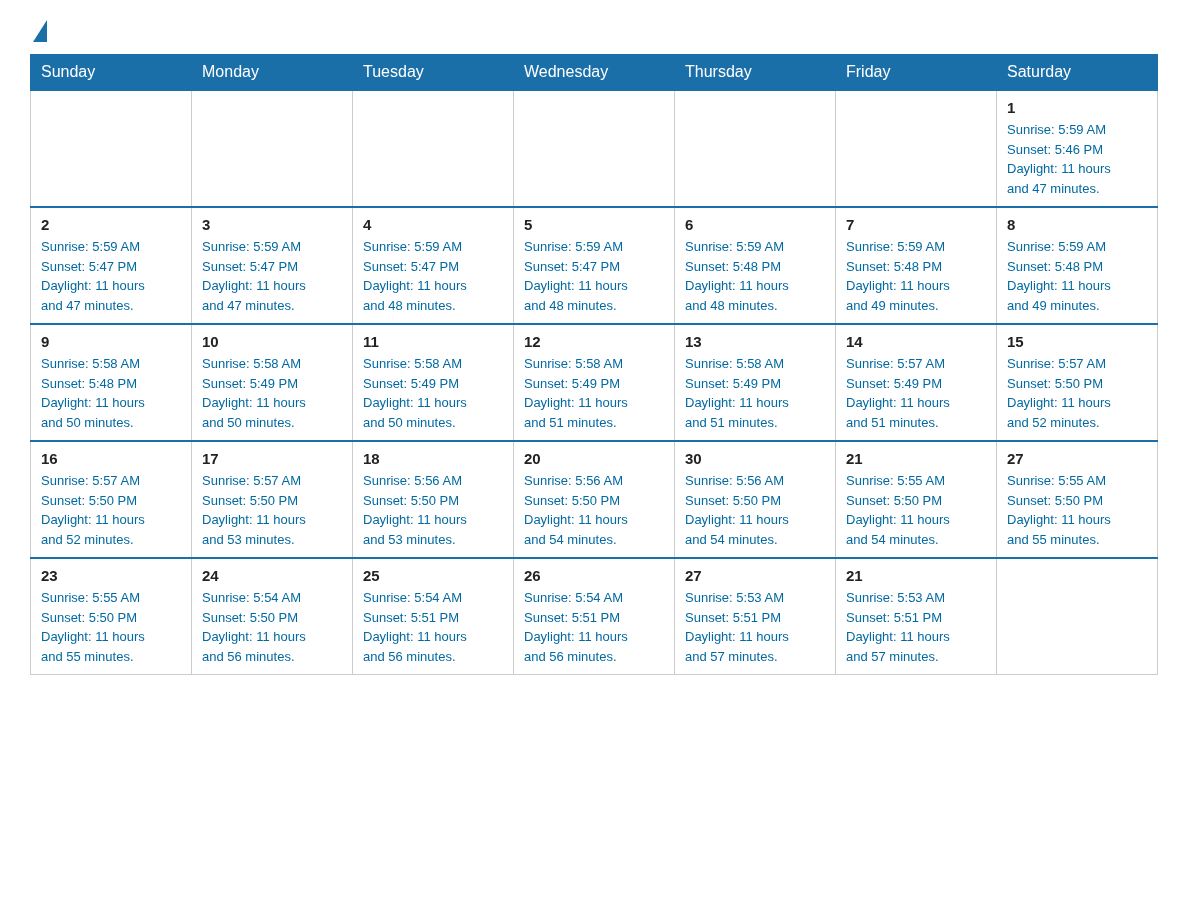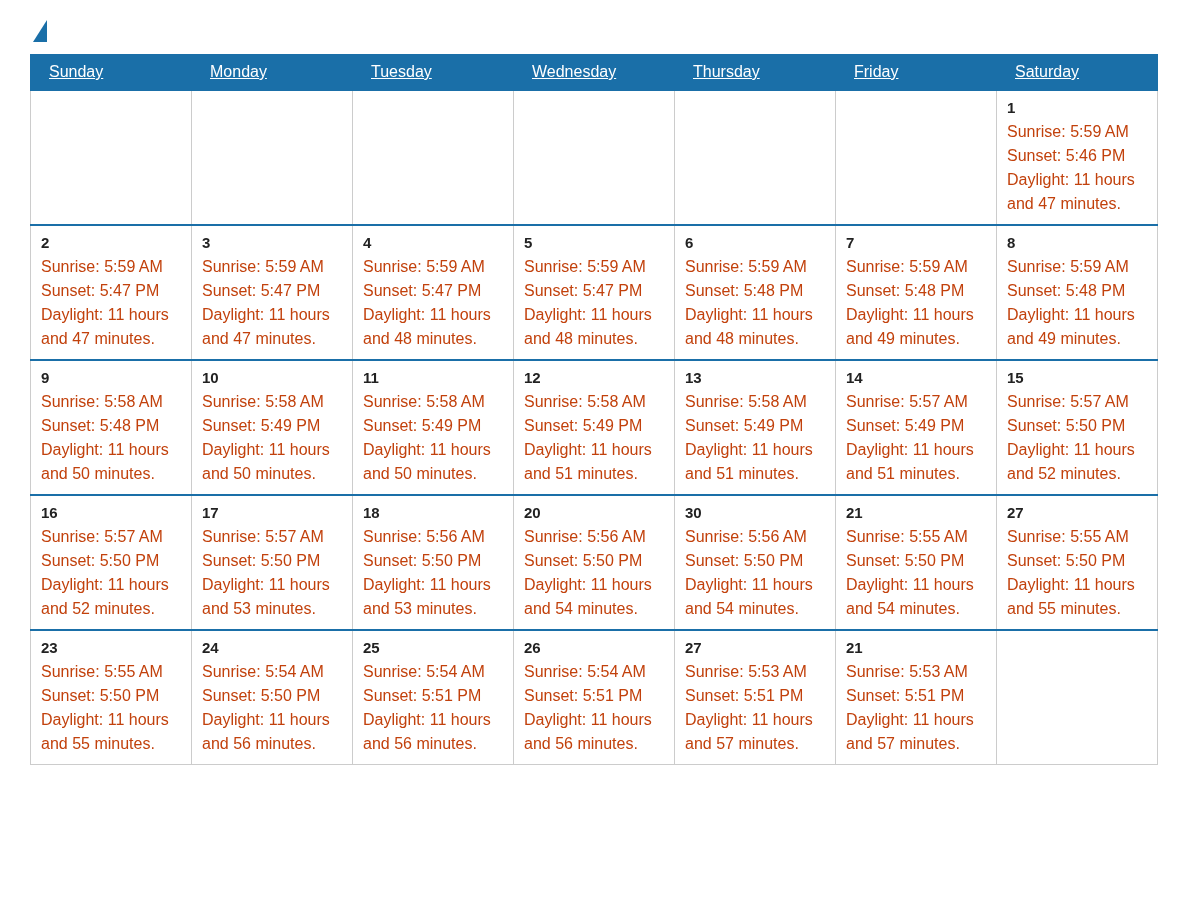--- a/index.html
+++ b/index.html
@@ -63,24 +63,23 @@
     .calendar {
       width: 100%;
       border-collapse: collapse;
       margin-top: 10px;
     }
     .calendar th {
       background-color: #1a6fa8;
       color: #fff;
       font-size: 16px;
       font-weight: normal;
-      padding: 8px 18px;
+      padding: 8px 10px;
       text-align: left;
       border: 1px solid #1a6fa8;
-      text-decoration: underline;
     }
     .calendar td {
       vertical-align: top;
       padding: 8px 10px;
       border: 1px solid #ccc;
       width: 14.28%;
       min-height: 110px;
       font-size: 12.5px;
       color: #333;
       background: #fff;
@@ -89,22 +88,22 @@
       border-top: 2px solid #1a6fa8;
     }
     .calendar td .day-num {
       font-size: 15px;
       font-weight: bold;
       color: #222;
       display: block;
       margin-bottom: 4px;
     }
     .calendar td .day-info {
-      font-size: 16px;
-      color: #c2410c;
+      font-size: 13px;
+      color: #0369a1;
       line-height: 1.5;
     }
     .empty-cell {
       background: #f9f9f9;
     }
   </style>
 </head>
 <body>
 
 <div class="header-area">

